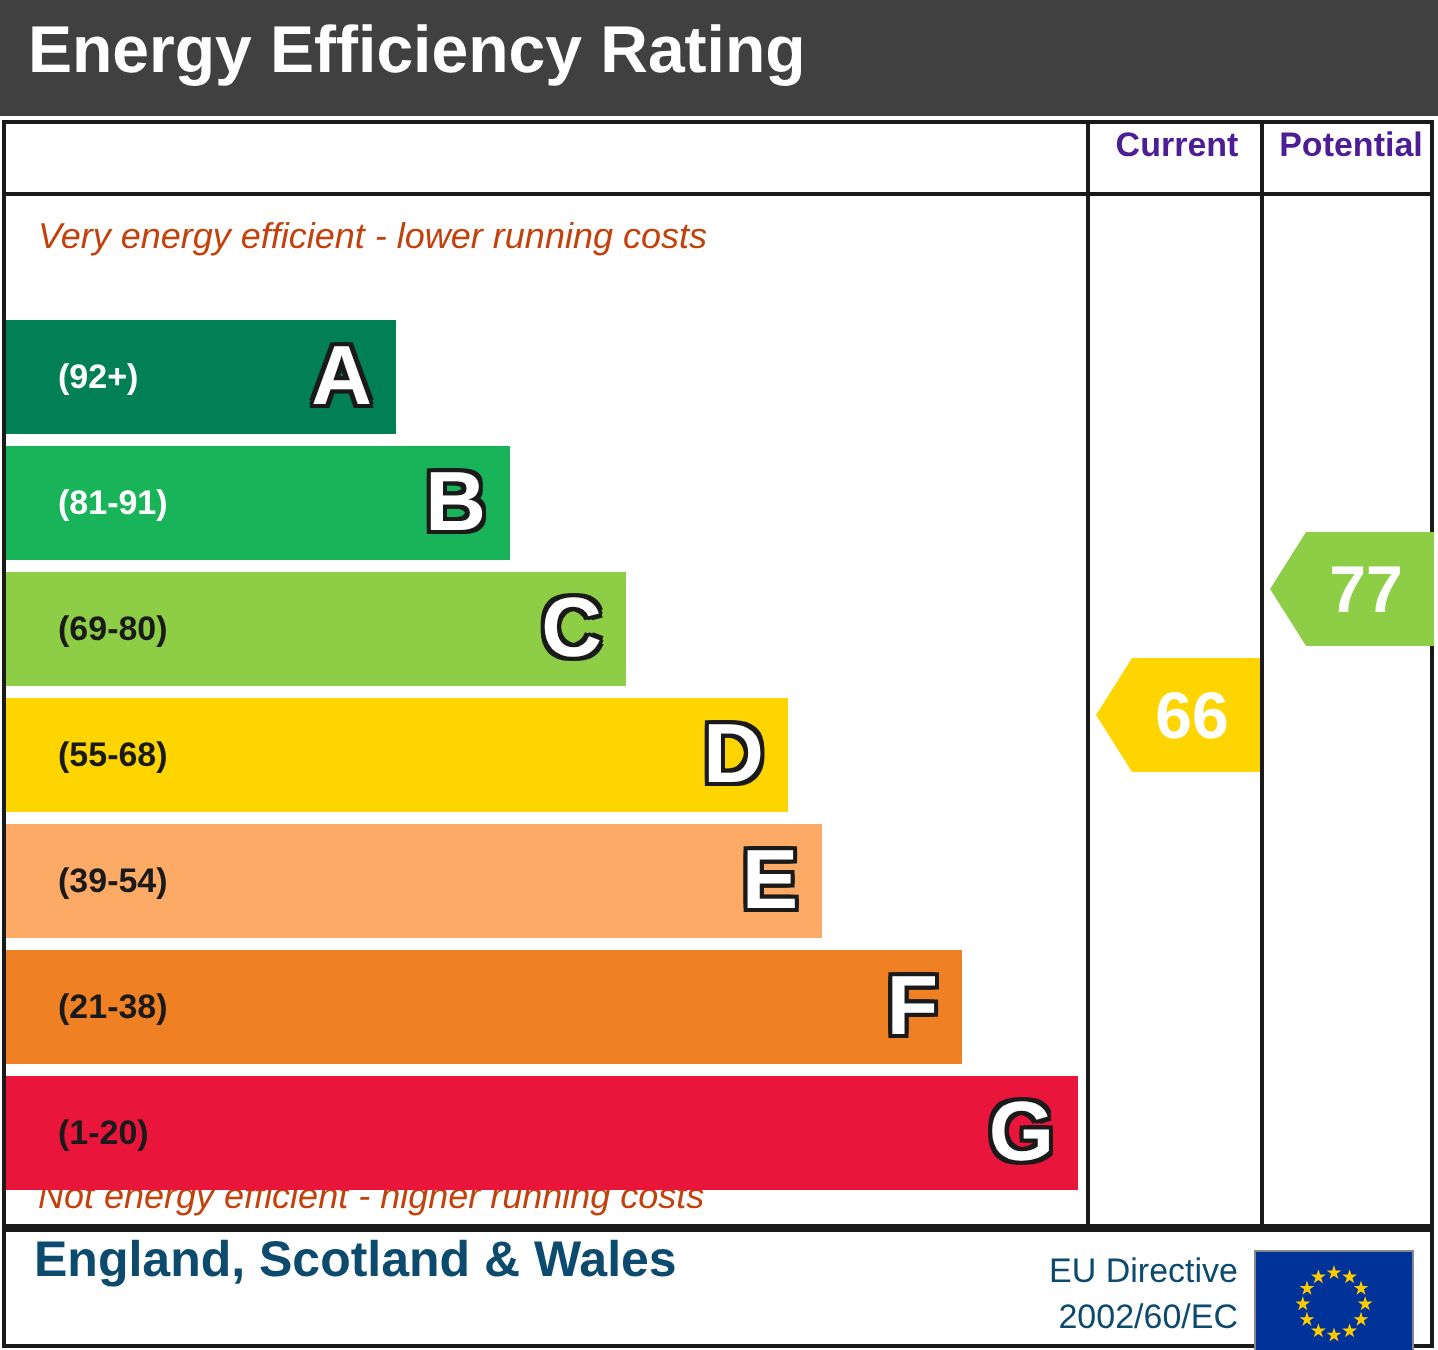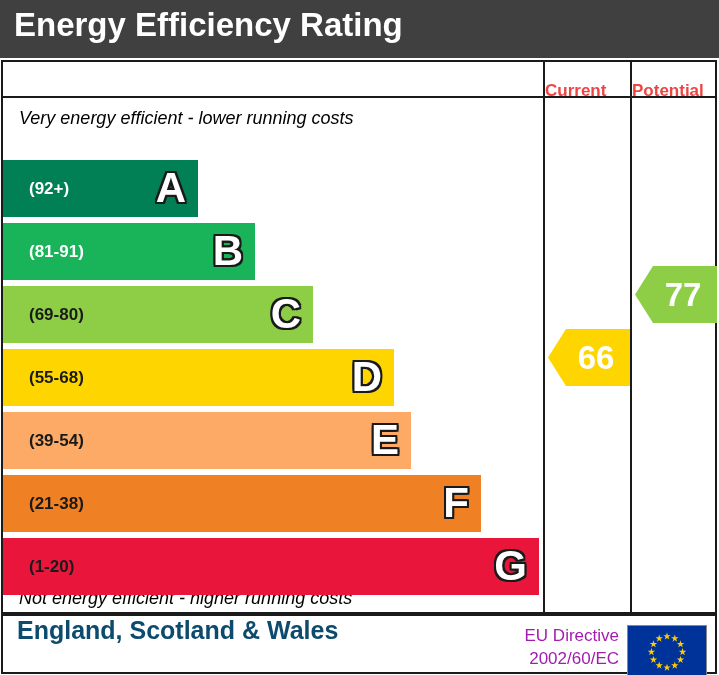--- a/index.html
+++ b/index.html
@@ -58,37 +58,37 @@
     top: 0;
     width: 2px;
     height: 550px;
     background: #1a1a1a;
   }
   .vline-current { left: 540px; }
   .vline-potential { left: 627px; }
 
   .col-head {
     position: absolute;
-    top: 19px;
+    top: 1px;
     font-size: 17px;
     font-weight: bold;
-    color: #ef4444;
-    text-align: left;
+    color: #4c1d95;
+    text-align: center;
     white-space: nowrap;
   }
   .col-head-current { left: 542px; width: 87px; }
   .col-head-potential { left: 629px; width: 87px; }
 
   
   .caption {
     position: absolute;
     left: 16px;
     font-size: 18px;
     font-style: italic;
-    color: #000000;
+    color: #c2410c;
     white-space: nowrap;
   }
   .caption-top { top: 46px; }
   .caption-bottom { top: 526px; }
 
   
   .bars {
     position: absolute;
     left: 0; top: 78px;
     width: 538px;
@@ -159,21 +159,21 @@
     left: 14px; top: 0;
     font-size: 25px;
     font-weight: bold;
     color: #0c4a6e;
     white-space: nowrap;
   }
   .footer-directive {
     position: absolute;
     right: 96px; top: 9px;
     font-size: 17px;
-    color: #a21caf;
+    color: #0c4a6e;
     text-align: right;
     line-height: 1.35;
     white-space: nowrap;
   }
   .eu-flag {
     position: absolute;
     right: 8px; top: 9px;
     width: 80px; height: 54px;
     background: #003399;
     border: 1px solid #888;

